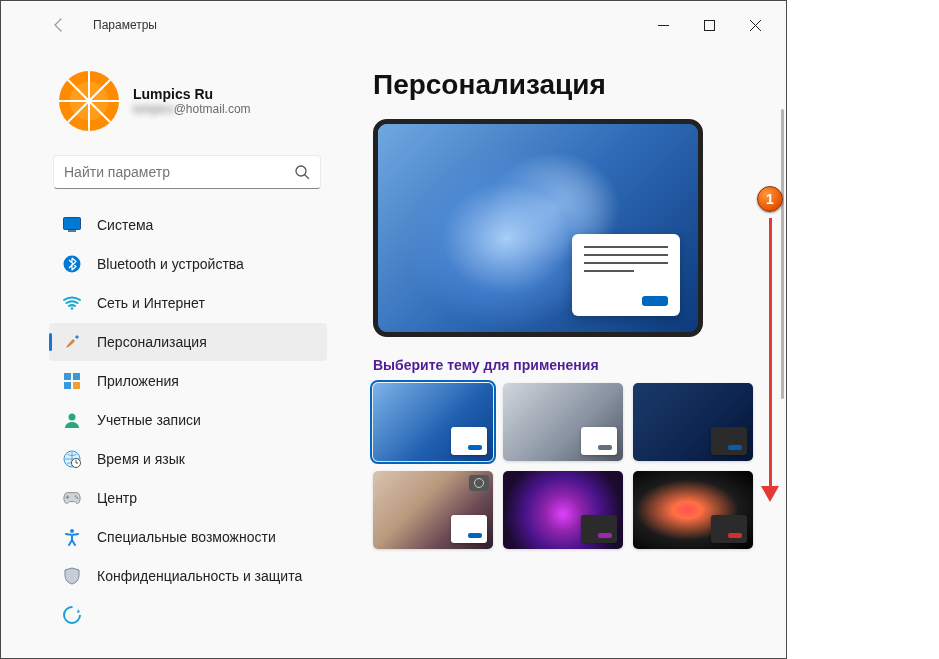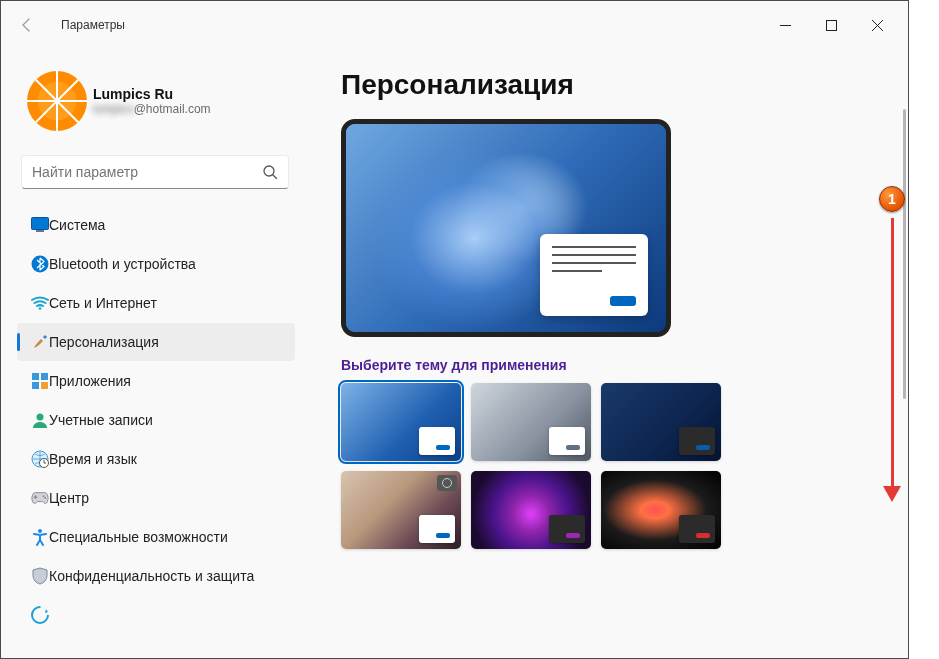--- a/index.html
+++ b/index.html
@@ -1,35 +1,35 @@
 <!DOCTYPE html>
 <html><head>
 <meta charset="utf-8">
 <style>
   * { box-sizing: border-box; margin: 0; padding: 0; font-family: "Segoe UI", Arial, sans-serif; }
   body { background: #fff; overflow: hidden; }
   .window {
-    width: 909px; height: 659px; position: relative;
-    background: #f9f9f9; border: 1px solid #4a4a4a;
+    width: 787px; height: 659px; position: relative;
+    background: #f9f9f9; border: 1px solid #4a4a4a; padding-left: 32px;
   }
   .titlebar {
     height: 48px; display: flex; align-items: center; padding: 0 8px;
     background: #f9f9f9;
   }
   .back-btn {
     width: 36px; height: 36px; display: flex; align-items: center; justify-content: center;
     color: #999; border-radius: 4px;
   }
   .title { font-size: 12px; color: #333; margin-left: 16px; }
   .win-controls { margin-left: auto; display: flex; }
   .win-btn { width: 46px; height: 32px; display: flex; align-items: center; justify-content: center; }
   .win-btn svg, .win-btn span { color: #222; }
   .body { display: flex; height: calc(100% - 48px); }
   .sidebar { width: 310px; padding: 0 6px 0 0; display: flex; flex-direction: column; }
-  .profile { display: flex; align-items: center; padding: 22px 20px 20px 26px; gap: 6px; }
+  .profile { display: flex; align-items: center; padding: 22px 20px 20px 26px; gap: 14px; }
   .avatar {
     width: 60px; height: 60px; border-radius: 50%;
     background: radial-gradient(circle at 50% 50%, #ff9c1a 45%, #ff8c00 46%);
     position: relative; flex-shrink: 0;
   }
   .avatar::before, .avatar::after {
     content: ''; position: absolute; background: #fff;
   }
   .avatar .slice {
     position:absolute; left:50%; top:50%; width:2px; height:60px; background:#fff; transform-origin:center;
@@ -43,21 +43,21 @@
     display: flex; align-items: center; padding: 0 10px;
   }
   .search input {
     flex: 1; border: none; outline: none; font-size: 14px; background: transparent; color: #701a75;
   }
   .search .sicon { color: #555; }
   .nav { flex: 1; overflow-y: auto; padding-left: 6px; }
   .nav-item {
     display: flex; align-items: center; height: 38px; padding: 0 12px 0 14px;
     border-radius: 4px; margin: 1px 10px 1px 10px; font-size: 14px; color: #222;
-    position: relative; 
+    position: relative; gap: 16px;
   }
   .nav-item.active { background: #ededed; }
   .nav-item.active::before {
     content: ''; position: absolute; left: 0; top: 10px; bottom: 10px; width: 3px;
     background: #1976d2; border-radius: 2px;
   }
   .nicon { width: 18px; height: 18px; flex-shrink: 0; display:flex; align-items:center; justify-content:center; }
   .content { flex: 1; padding: 20px 20px 0 30px; overflow: hidden; position: relative; }
   .page-title { font-size: 28px; font-weight: 600; color: #111; margin-bottom: 18px; }
   .preview {

